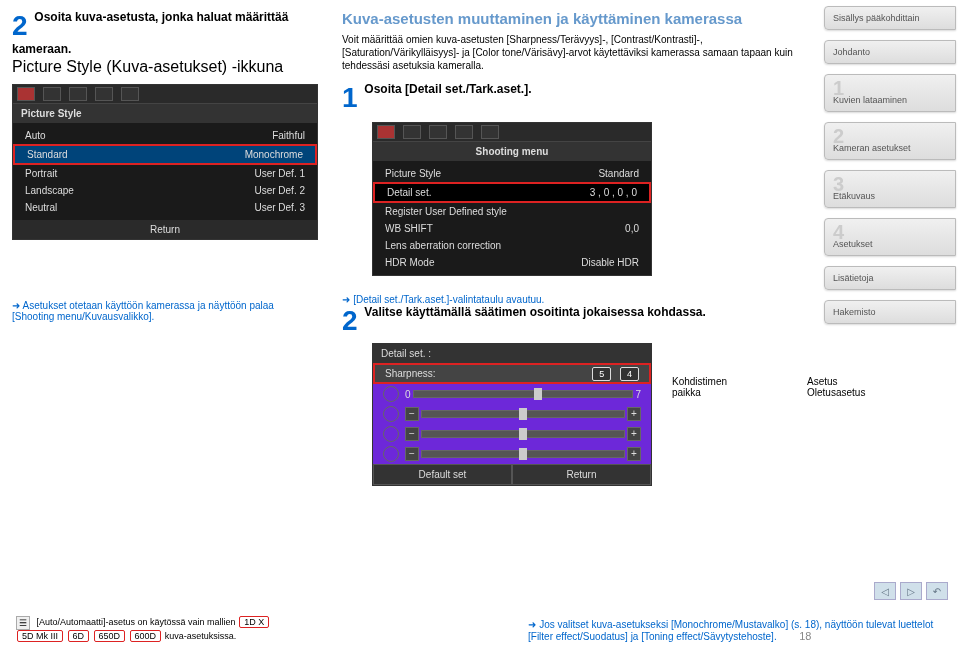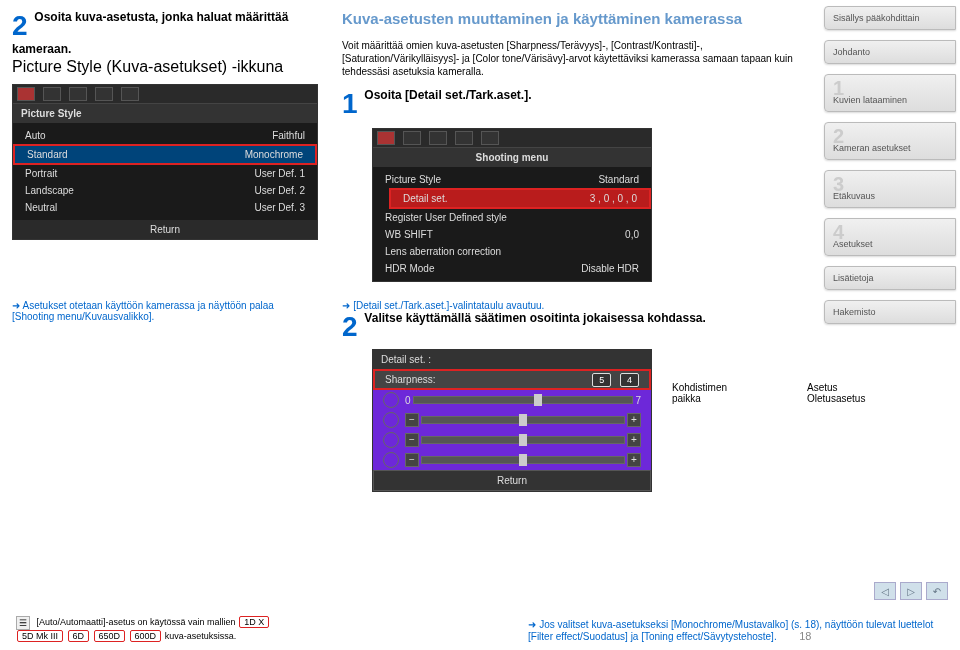--- a/index.html
+++ b/index.html
@@ -21,21 +21,21 @@
   .ss-header { background: #333; padding: 4px 8px; font-weight: bold; }
   .ss-body { padding: 4px 0; }
   .ss-row { display: flex; justify-content: space-between; padding: 3px 12px; }
   .ss-row.sel { background: #00447a; border: 2px solid #d22; }
   .ss-row.sel-red { border: 2px solid #d22; }
   .ss-footer { text-align: center; padding: 4px; background: #2a2a2a; }
   
   .arrow-note { color: #0066cc; font-size: 10px; margin-top: 6px; }
   .arrow-note::before { content: "➜ "; color: #0066cc; }
   
-  .section-title { font-size: 15px; font-weight: bold; color: #6699cc; margin-bottom: 12px; }
+  .section-title { font-size: 15px; font-weight: bold; color: #6699cc; margin-bottom: 6px; }
   .body-text { font-size: 10px; color: #000; line-height: 1.3; }
   
   .ss2 { width: 280px; }
   .ss3 { width: 280px; }
   
   .detail-box { background: #6d28d9; color: #ddd; border: 1px solid #333; font-size: 10px; margin-top: 6px; width: 280px; }
   .db-head { background: #333; padding: 4px 8px; display: flex; justify-content: space-between; }
   .db-row { display: flex; justify-content: space-between; padding: 3px 10px; align-items: center; }
   .db-row.hl { background: #444; border: 2px solid #d22; position: relative; }
   .db-slider { display: flex; align-items: center; gap: 2px; padding: 2px 10px; }
@@ -128,21 +128,21 @@
         <span class="ss-tab"></span>
         <span class="ss-tab"></span>
         <span class="ss-tab"></span>
       </div>
       <div class="ss-header" style="text-align:center;">Shooting menu</div>
       <div class="ss-body">
         <div class="ss-row">
             <span>Picture Style</span>
             <span>Standard</span>
           </div>
-        <div class="ss-row sel-red" style="background:#b91c1c;margin-left:16px;">
+        <div class="ss-row sel-red" style="background:#000000;">
             <span>Detail set.</span>
             <span>3 , 0 , 0 , 0</span>
           </div>
         <div class="ss-row">
             <span>Register User Defined style</span>
             <span></span>
           </div>
         <div class="ss-row">
             <span>WB SHIFT</span>
             <span>0,0</span>
@@ -203,20 +203,21 @@
         </div>
         <div class="db-slider">
           <span class="slider-icon"></span>
           <span class="slider-minus">−</span>
           <span class="slider-track">
               <span class="thumb" style="left:48%;"></span>
             </span>
           <span class="slider-plus">+</span>
         </div>
         <div class="db-buttons">
+          <div>Default set</div>
           <div>Return</div>
         </div>
       </div>
       <div class="detail-callouts">
         <div class="callout">Kohdistimen paikka</div>
         <div>
           <div class="callout">Asetus</div>
           <div class="callout">Oletusasetus</div>
         </div>
       </div>

